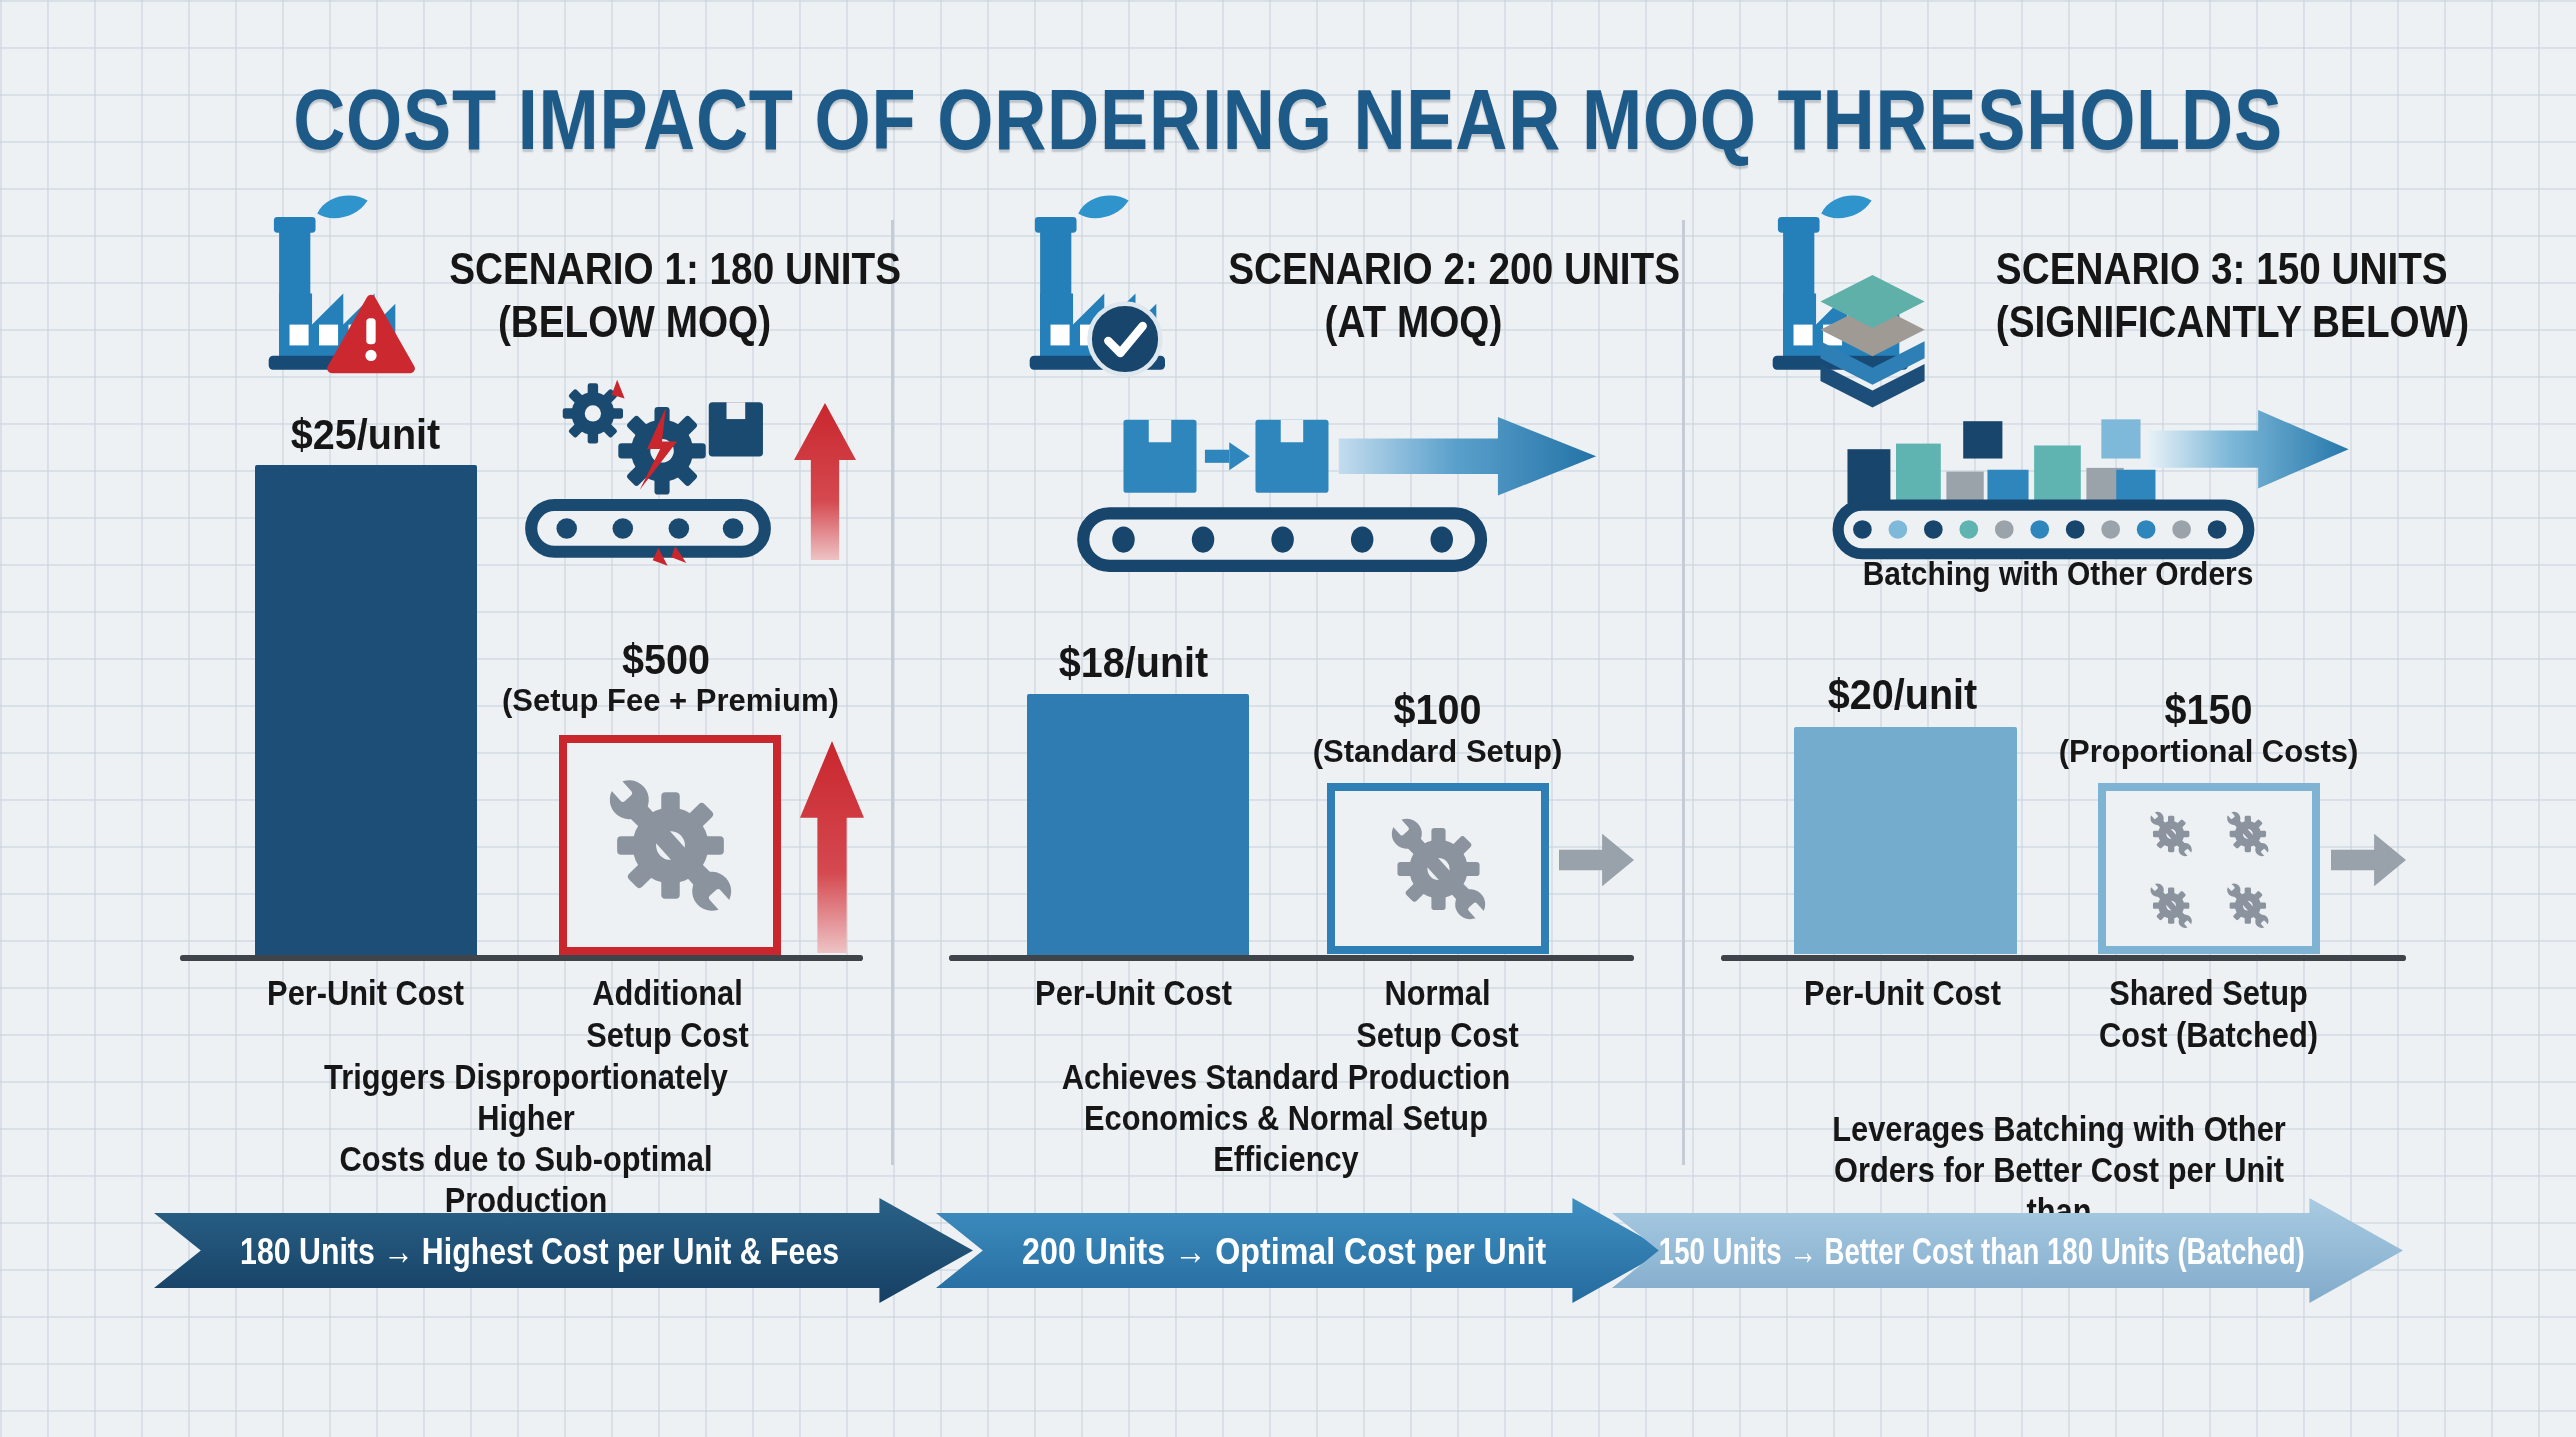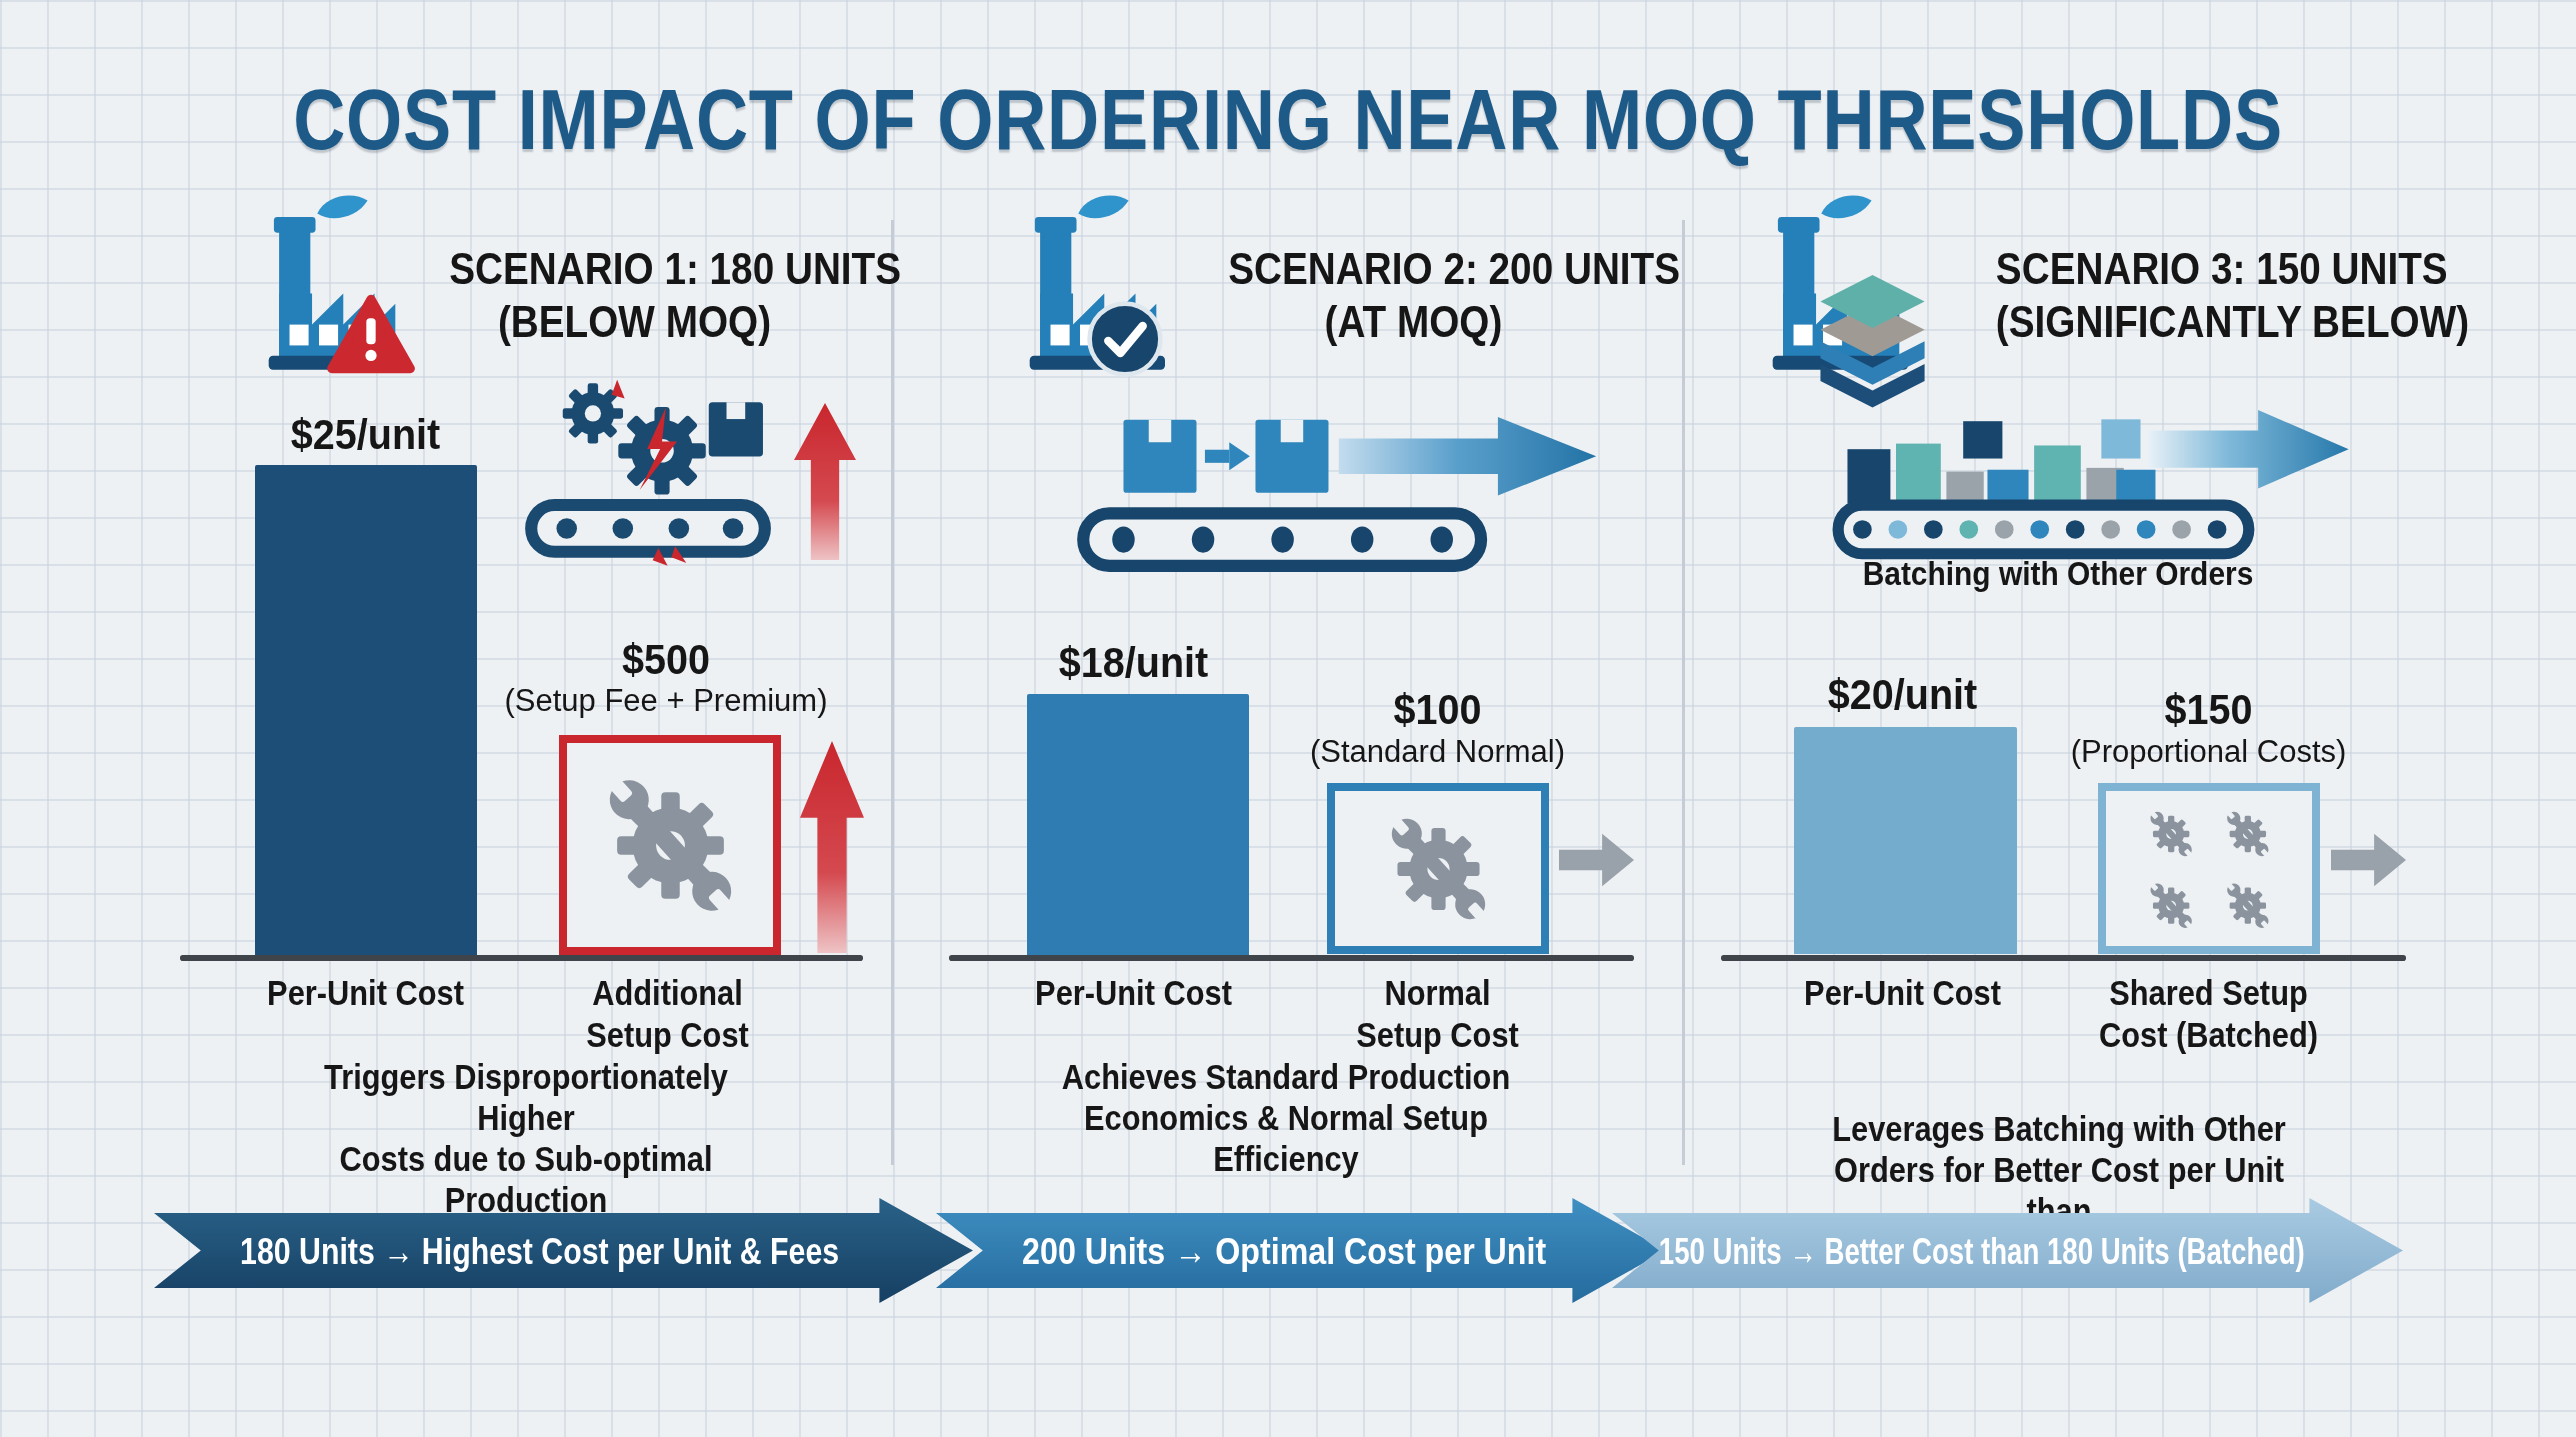--- a/index.html
+++ b/index.html
@@ -17,21 +17,21 @@
   .ctr{text-align:center}
   .cond{transform:scaleX(.88);transform-origin:50% 50%}
   .cond92{transform:scaleX(.92);transform-origin:50% 50%}
   .title{
     font-size:86px;font-weight:800;letter-spacing:0.9px;color:#1d5a88;
     transform:scaleX(.84);transform-origin:50% 50%;white-space:nowrap;
     text-shadow:0 2.8px 1.9px rgba(20,40,60,.22);
   }
   .h1{font-size:44px;line-height:53px;font-weight:800;white-space:nowrap}
   .money{font-size:43px;font-weight:800;white-space:nowrap}
-  .note{font-size:31px;font-weight:400;white-space:nowrap}
+  .note{font-size:31px;font-weight:700;white-space:nowrap}
   .axis{font-size:35px;line-height:42px;font-weight:800}
   .desc{font-size:35px;line-height:41px;font-weight:800}
   .batch{font-size:34px;font-weight:800;white-space:nowrap}
   .footer{font-size:39px;line-height:46px;font-weight:700;white-space:nowrap}
   .vdiv{position:absolute;top:220px;height:945px;width:2.8px;background:#c6ccd6}
   .baseline{position:absolute;top:955px;height:5.6px;background:#3f444b;border-radius:2.8px}
   .bar{position:absolute;border-radius:1.9px 1.9px 0 0}
   .setupbox{position:absolute;background:#eef1f4;box-sizing:border-box;display:flex;align-items:center;justify-content:center}
 </style>
 </head>
@@ -200,21 +200,21 @@
         <ellipse cx="140" cy="133" rx="12" ry="14" fill="#17456b"></ellipse>
       <ellipse cx="225" cy="133" rx="12" ry="14" fill="#17456b"></ellipse>
         <ellipse cx="310" cy="133" rx="12" ry="14" fill="#17456b"></ellipse>
       <ellipse cx="395" cy="133" rx="12" ry="14" fill="#17456b"></ellipse>
     </svg>
 
     <div class="abs ctr money cond92" style="left:993px;top:638px;width:281px">$18/unit</div>
     <div class="bar" style="left:1027px;top:694px;width:222px;height:261px;background:#2e7cb1"></div>
 
     <div class="abs ctr money cond92" style="left:1297px;top:685px;width:281px">$100</div>
-    <div class="abs ctr note" style="left:1297px;top:734px;width:281px">(Standard Normal)</div>
+    <div class="abs ctr note" style="left:1297px;top:734px;width:281px">(Standard Setup)</div>
     <div class="setupbox" style="left:1327px;top:783px;width:222px;height:171px;border:8.4px solid #2e7fb5">
       <svg width="159" height="150" viewBox="-95 -95 190 190">
           <use href="#gw" fill="#8b949e"></use>
         </svg>
     </div>
     <svg class="abs" style="left:1559px;top:831px" width="75" height="58" viewBox="0 0 80 56">
         <use href="#grayarrow"></use>
       </svg>
 
     <div class="baseline" style="left:949px;width:685px"></div>

